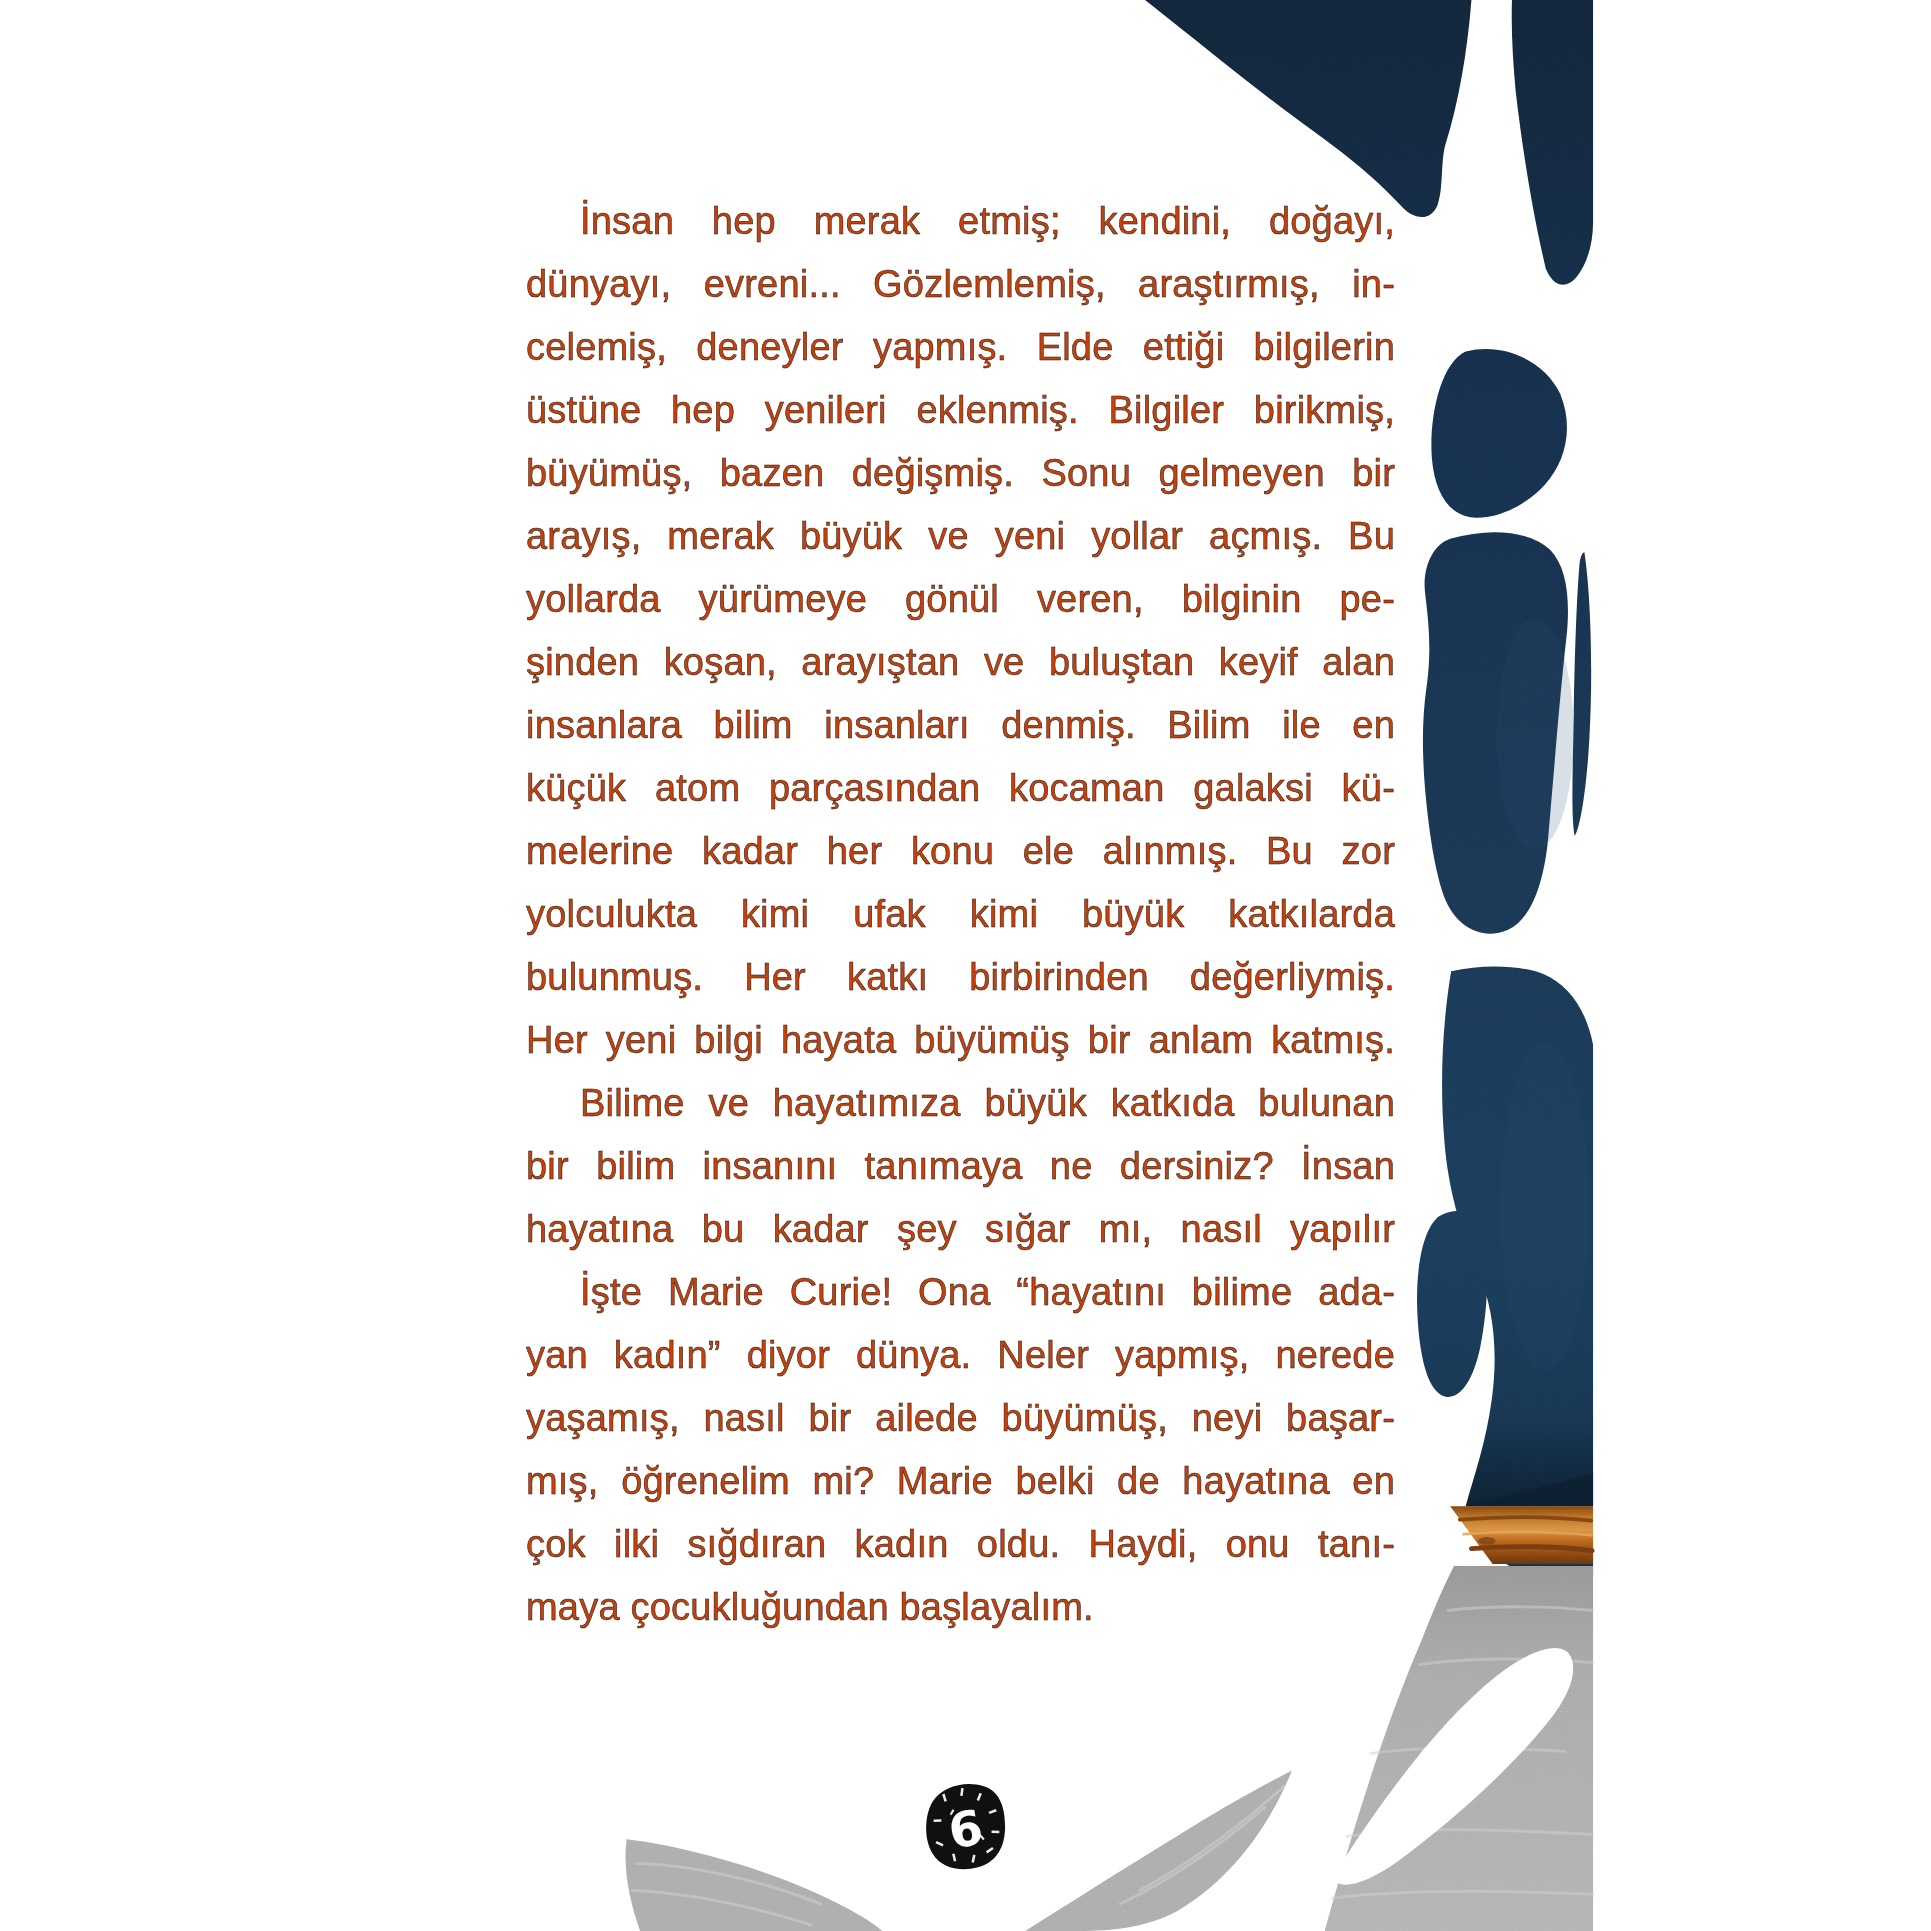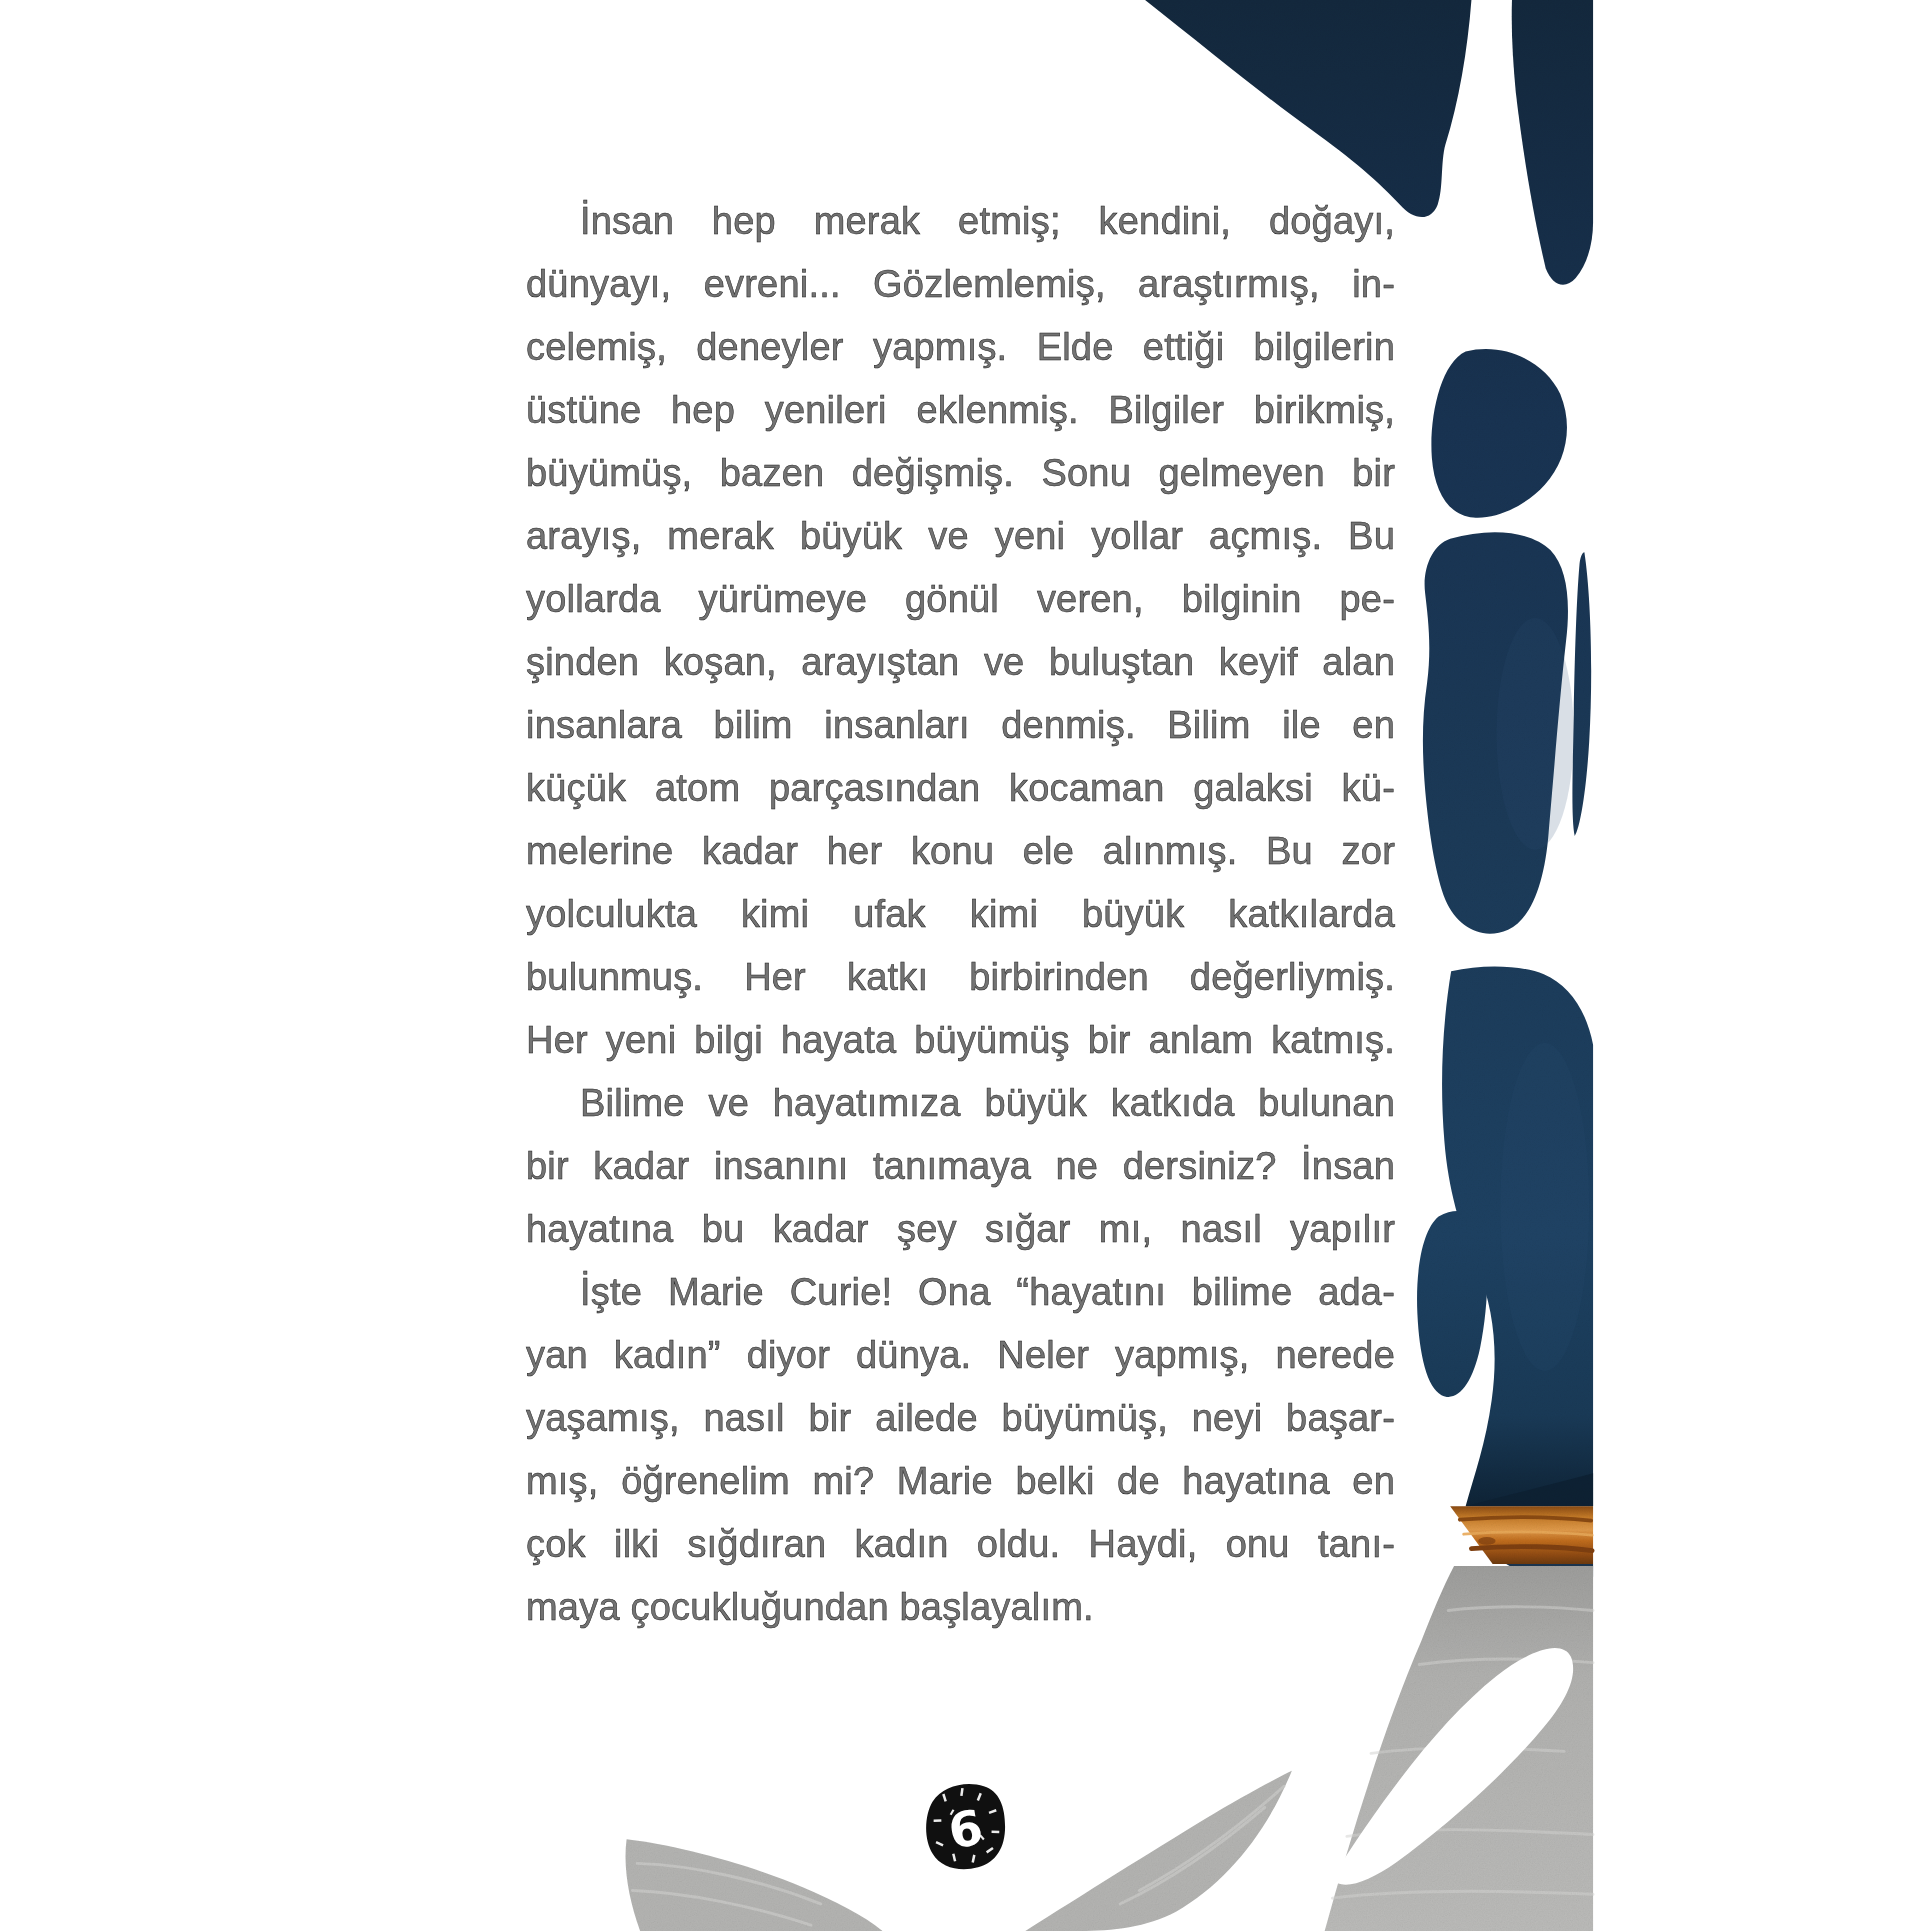--- a/index.html
+++ b/index.html
@@ -1,19 +1,19 @@
 <!DOCTYPE html>
 <html><head>
 <meta charset="utf-8">
 <style>
   html,body{margin:0;padding:0;background:#ffffff;}
   body{width:1931px;height:1931px;position:relative;font-family:"Liberation Sans",sans-serif;}
   .page{position:absolute;left:0;top:0;width:1931px;height:1931px;background:#ffffff;overflow:hidden;}
   svg.decor{position:absolute;left:0;top:0;}
-  .text-col{position:absolute;left:526px;top:190px;width:869px;color:#737373;}
+  .text-col{position:absolute;left:526px;top:190px;width:869px;color:#c2410c;}
   .ln{
     height:63px;line-height:63px;font-size:38px;letter-spacing:0.2px;
     text-align:justify;text-align-last:justify;
     -webkit-text-stroke:0.5px #1b1b1b;
     overflow:visible;white-space:normal;
   }
   .ln.ind{padding-left:54px;box-sizing:border-box;}
   .ln.last{text-align-last:left;}
 </style>
 </head>
@@ -137,21 +137,21 @@
     <div class="ln">arayış, merak büyük ve yeni yollar açmış. Bu</div>
     <div class="ln">yollarda yürümeye gönül veren, bilginin pe-</div>
     <div class="ln">şinden koşan, arayıştan ve buluştan keyif alan</div>
     <div class="ln">insanlara bilim insanları denmiş. Bilim ile en</div>
     <div class="ln">küçük atom parçasından kocaman galaksi kü-</div>
     <div class="ln">melerine kadar her konu ele alınmış. Bu zor</div>
     <div class="ln">yolculukta kimi ufak kimi büyük katkılarda</div>
     <div class="ln">bulunmuş. Her katkı birbirinden değerliymiş.</div>
     <div class="ln">Her yeni bilgi hayata büyümüş bir anlam katmış.</div>
     <div class="ln ind">Bilime ve hayatımıza büyük katkıda bulunan</div>
-    <div class="ln">bir kadar insanını tanımaya ne dersiniz? İnsan</div>
+    <div class="ln">bir bilim insanını tanımaya ne dersiniz? İnsan</div>
     <div class="ln">hayatına bu kadar şey sığar mı, nasıl yapılır</div>
     <div class="ln ind">İşte Marie Curie! Ona “hayatını bilime ada-</div>
     <div class="ln">yan kadın” diyor dünya. Neler yapmış, nerede</div>
     <div class="ln">yaşamış, nasıl bir ailede büyümüş, neyi başar-</div>
     <div class="ln">mış, öğrenelim mi? Marie belki de hayatına en</div>
     <div class="ln">çok ilki sığdıran kadın oldu. Haydi, onu tanı-</div>
     <div class="ln last">maya çocukluğundan başlayalım.</div>
   </div>
 
 </div>

